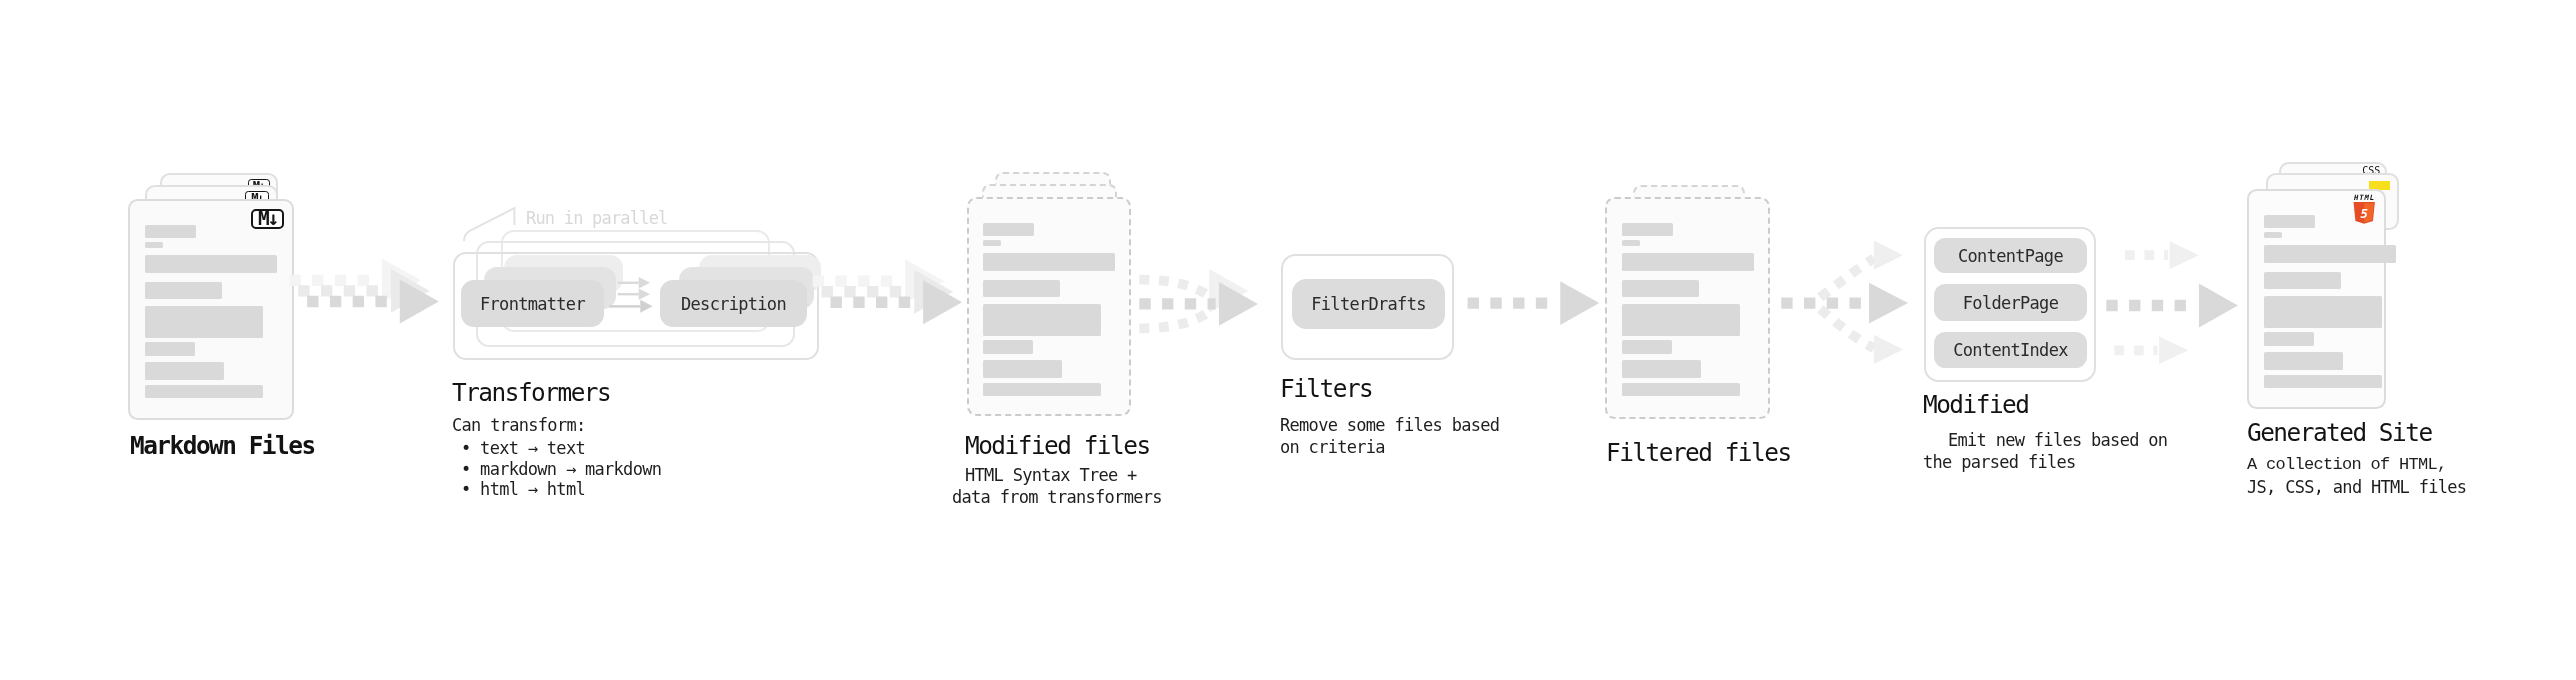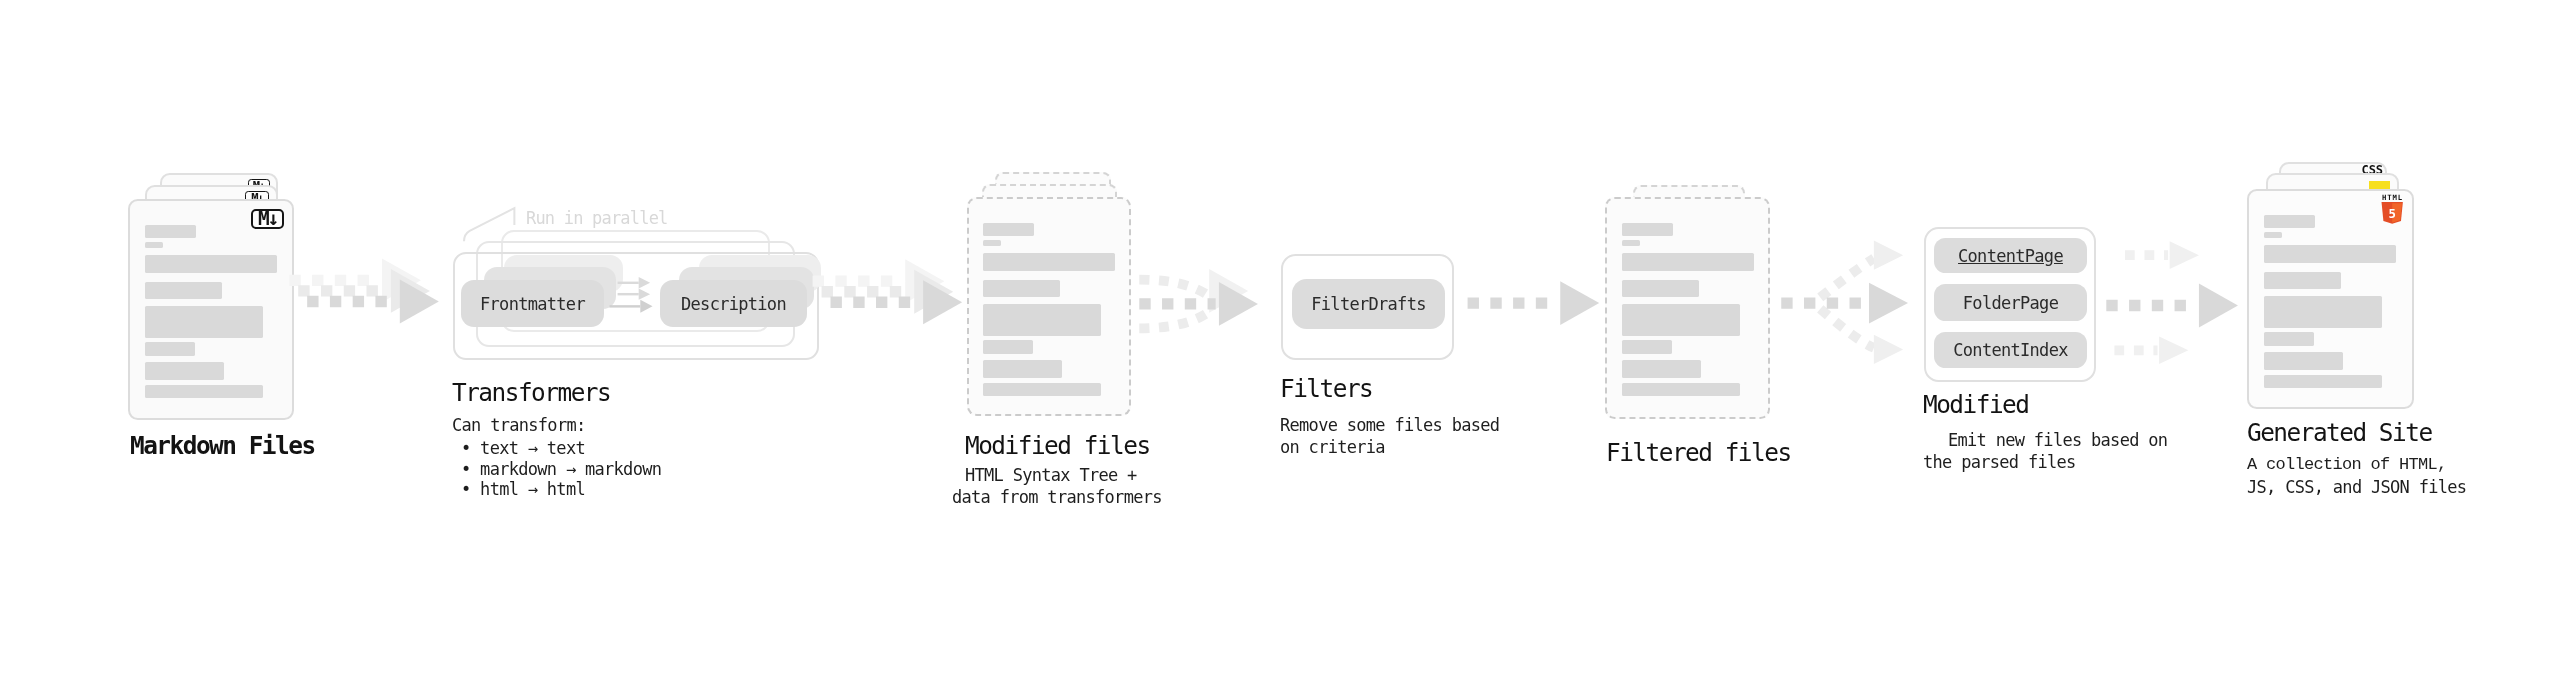--- a/index.html
+++ b/index.html
@@ -38,21 +38,21 @@
   .frame.f2{border-color:#e6e6e6;}
   .frame.f3{border-color:#eaeaea;}
   .panel{position:absolute;border:2px solid #e0e0e0;border-radius:14.6px;background:#ffffff;box-sizing:border-box;}
   
   .md-badge{position:absolute;border:2.4px solid #151515;border-radius:4.9px;background:#fdfdfd;
             color:#151515;font-weight:bold;display:flex;align-items:center;justify-content:center;
             font-size:19.5px;letter-spacing:-2.4px;box-sizing:border-box;}
   .md-badge.sm{border-width:1.6px;font-size:12.2px;letter-spacing:-1.6px;border-radius:3.3px;}
   
   .css-badge{position:absolute;width:19.5px;text-align:center;}
-  .css-badge .css-txt{font-size:12px;font-weight:bold;color:#111;letter-spacing:0;line-height:7.3px;}
+  .css-badge .css-txt{font-size:10px;font-weight:normal;color:#111;letter-spacing:0;line-height:7.3px;}
   .css-badge .css-bar{height:3.3px;background:#2f6ce0;margin-top:0.8px;border-radius:0.8px;}
   .js-badge{position:absolute;background:#f7df1e;}
   .html5-badge{position:absolute;width:26px;text-align:center;}
   .html5-badge .html-txt{font-size:7.3px;font-weight:bold;color:#111;letter-spacing:0.8px;line-height:8.1px;}
   svg.overlay{position:absolute;left:0;top:0;pointer-events:none;}
 </style>
 </head>
 <body>
 
 <div class="canvas">
@@ -148,39 +148,39 @@
         <i class="bar b6" style="left:14.6px;"></i>
         <i class="bar b7" style="left:14.6px;"></i>
         <i class="bar b8" style="left:14.6px;"></i>
       </div>
     </div>
     <div class="title" style="left:1606px;top:431px;margin-top:8px;">Filtered files</div>
   </section>
 
   <section>
     <div class="panel" style="left:1924px;top:227px;width:172px;height:155px;"></div>
-    <div class="pill" style="left:1934px;top:238px;width:153px;height:35px;border-radius:11.4px;text-decoration:underline;">ContentPage</div>
+    <div class="pill" style="left:1934px;top:238px;width:153px;height:35px;border-radius:11.4px;">ContentPage</div>
     <div class="pill" style="left:1934px;top:284px;width:153px;height:37px;border-radius:11.4px;">FolderPage</div>
     <div class="pill" style="left:1934px;top:332px;width:153px;height:36px;border-radius:11.4px;">ContentIndex</div>
     <div class="title" style="left:1923px;top:391px;">Modified</div>
     <div class="body" style="left:1948px;top:429px;">Emit new files based on</div>
     <div class="body" style="left:1923px;top:451px;">the parsed files</div>
   </section>
 
   <section>
     <div class="doc back" style="left:2279px;top:162px;width:108px;height:57px;">
       <div class="css-badge" style="right:4.1px;top:3.3px;">
         <div class="css-txt">CSS</div>
         <div class="css-bar"></div>
       </div>
     </div>
     <div class="doc back" style="left:2266px;top:173px;width:133px;height:57px;">
       <div class="js-badge" style="right:7.3px;top:5.7px;width:20.3px;height:9.8px;"></div>
     </div>
-    <div class="doc" style="left:2247px;top:189px;width:167px;height:220px;background:#fcfcfc;">
+    <div class="doc" style="left:2247px;top:189px;width:139px;height:220px;background:#fcfcfc;font-style:italic;">
       <div class="html5-badge" style="right:6.5px;top:3.3px;">
         <div class="html-txt">HTML</div>
         <svg width="24.4" height="23" viewBox="0 0 28 28">
           <polygon points="1,0 27,0 24.7,23 14,26.5 3.3,23" fill="#e44d26"></polygon>
           <polygon points="14,1.5 25.8,1.5 23.8,22 14,25.2" fill="#f16529"></polygon>
           <text x="14" y="19" text-anchor="middle" font-size="15" font-weight="bold" fill="#ffffff" font-family="DejaVu Sans Mono, monospace">5</text>
         </svg>
       </div>
       <div>
         <i class="bar b1"></i>
@@ -188,21 +188,21 @@
         <i class="bar b3"></i>
         <i class="bar b4"></i>
         <i class="bar b5"></i>
         <i class="bar b6"></i>
         <i class="bar b7"></i>
         <i class="bar b8"></i>
       </div>
     </div>
     <div class="title" style="left:2247px;top:419px;">Generated Site</div>
     <div class="body" style="left:2247px;top:454px;font-family:Liberation Mono, monospace;">A collection of HTML,</div>
-    <div class="body" style="left:2247px;top:476px;">JS, CSS, and JSON files</div>
+    <div class="body" style="left:2247px;top:476px;">JS, CSS, and HTML files</div>
   </section>
 
   <svg class="overlay" width="2576" height="681" viewBox="0 0 3170 838">
     <defs>
       <g id="dashArrow">
         <line x1="0" y1="0" x2="110" y2="0" stroke="currentColor" stroke-width="14" stroke-dasharray="14 14"></line>
         <polygon points="114,-27 162,0 114,27" fill="currentColor"></polygon>
       </g>
     </defs>
 

